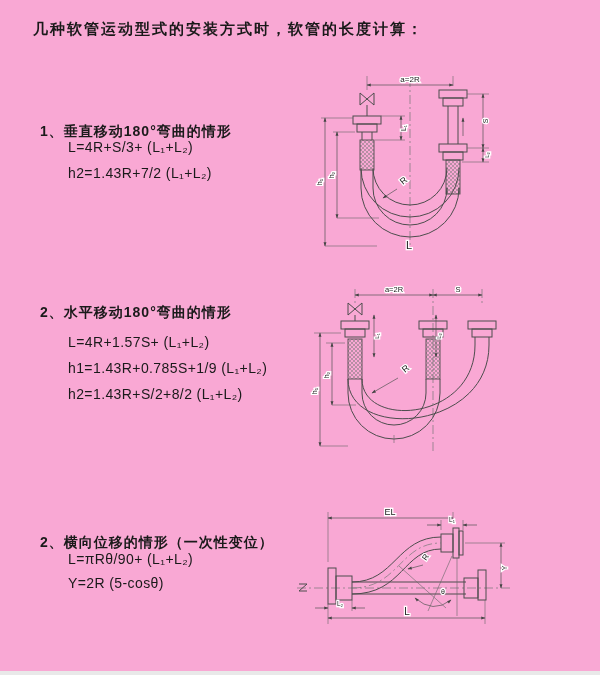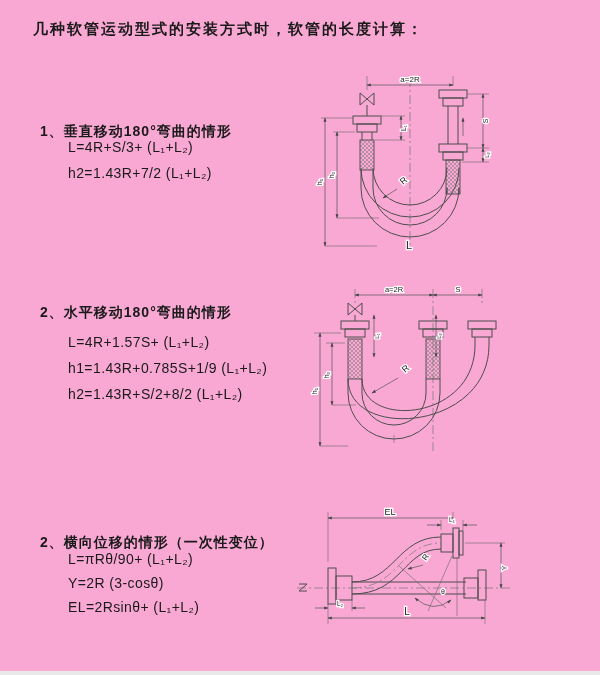--- a/index.html
+++ b/index.html
@@ -163,22 +163,21 @@
     <text class="lbl" transform="translate(67,53) rotate(-90)" text-anchor="middle" font-size="6">L₁</text>
     <text class="lbl" transform="translate(129,53) rotate(-90)" text-anchor="middle" font-size="6">L₂</text>
     <text class="lbl" transform="translate(5,108) rotate(-90)" text-anchor="middle" font-size="7">h₁</text>
     <text class="lbl" transform="translate(17,92) rotate(-90)" text-anchor="middle" font-size="7">h₂</text>
     <text class="lbl" transform="translate(93,90) rotate(-40)" font-size="9">R</text>
   </svg>
 
   <div class="heading" style="left:40px;top:522px">2、横向位移的情形（一次性变位）</div>
   <div class="formulas tight" style="left:68px;top:547px">
     <div>L=πRθ/90+ (L₁+L₂)</div>
-    <div>Y=2R (3-cosθ)</div>
-    <div>EL=2Rsinθ+ (L₁+L₂)</div>
+    <div>Y=2R (5-cosθ)</div>
   </div>
 
   <svg class="diag" style="left:295px;top:498px" width="300" height="155">
     <g class="ln">
       <line class="cl" x1="2" y1="90" x2="218" y2="90"></line>
       <path class="ext" d="M4,86 L12,86 L4,93 L12,93"></path>
 
       <rect x="33" y="70" width="8" height="36"></rect>
       <rect x="41" y="78" width="16" height="24"></rect>
 

